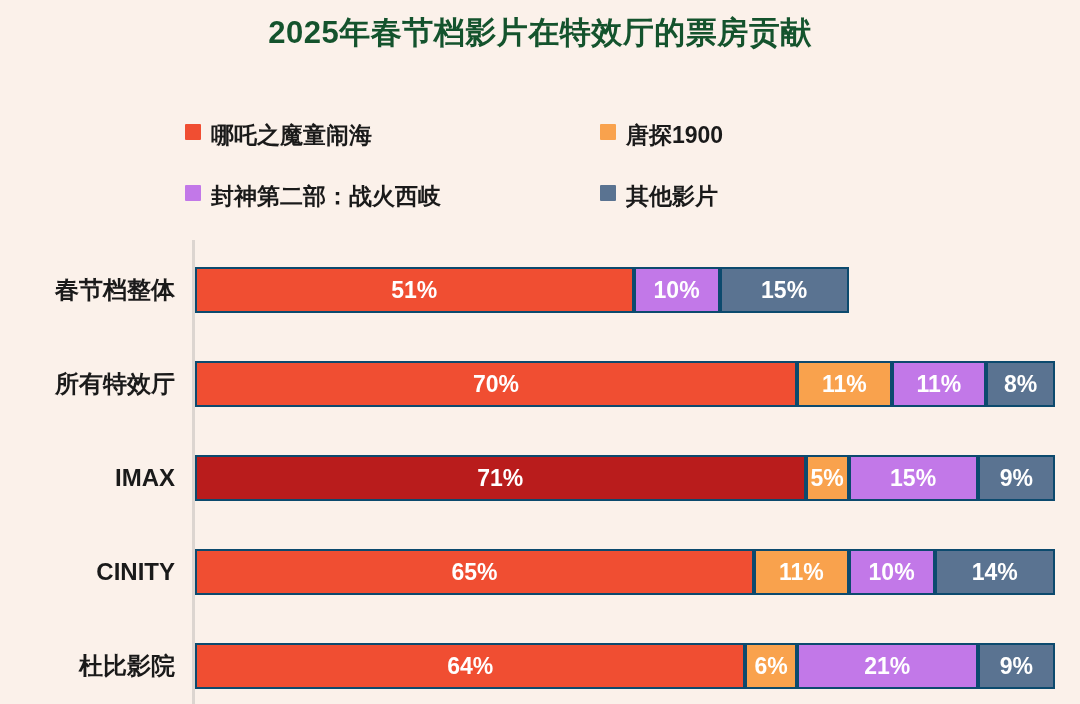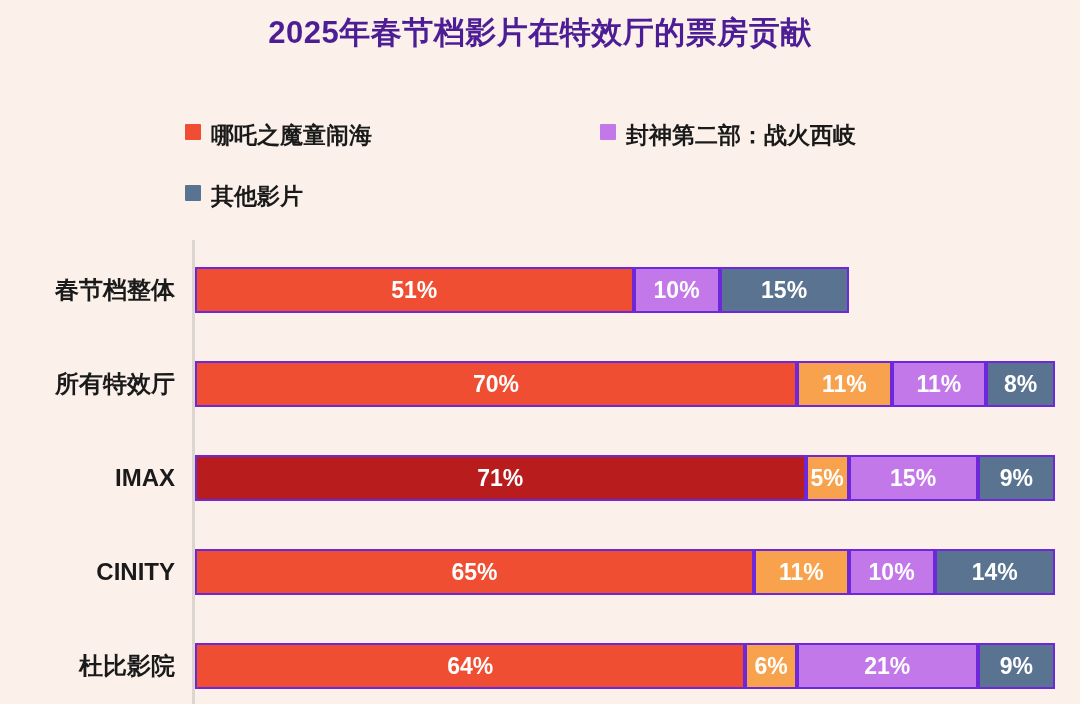--- a/index.html
+++ b/index.html
@@ -19,21 +19,21 @@
 
   
   #chart-title {
     position: absolute;
     left: 0;
     right: 0;
     top: 12px;
     text-align: center;
     font-size: 31px;
     font-weight: bold;
-    color: #4c1d95;
+    color: #14532d;
     letter-spacing: 0.5px;
     white-space: nowrap;
   }
 
   
   #legend {
     position: absolute;
     left: 185px;
     top: 108px;
     width: 620px;
@@ -101,21 +101,21 @@
     position: absolute;
     left: 195px;
     top: 0;
     width: 860px;
     height: 46px;
     display: flex;
   }
   .seg {
     height: 46px;
     box-sizing: border-box;
-    border: 2px solid #6d28d9;
+    border: 2px solid #0c4a6e;
     display: flex;
     align-items: center;
     justify-content: center;
     position: relative;
   }
   .seg-label {
     font-size: 23px;
     font-weight: bold;
     color: #ffffff;
     white-space: nowrap;
@@ -128,20 +128,24 @@
 </style>
 </head>
 <body style="background: rgb(251, 241, 234);">
 
 <div id="chart-title">2025年春节档影片在特效厅的票房贡献</div>
 
 <div id="legend">
   <div class="legend-item">
     <span class="legend-swatch" style="background: rgb(240, 78, 50);"></span>
     <span class="legend-label">哪吒之魔童闹海</span>
+  </div>
+  <div class="legend-item">
+    <span class="legend-swatch" style="background: rgb(249, 162, 77);"></span>
+    <span class="legend-label">唐探1900</span>
   </div>
   <div class="legend-item">
     <span class="legend-swatch" style="background: rgb(194, 120, 232);"></span>
     <span class="legend-label">封神第二部：战火西岐</span>
   </div>
   <div class="legend-item">
     <span class="legend-swatch" style="background: rgb(90, 115, 145);"></span>
     <span class="legend-label">其他影片</span>
   </div>
 </div>

